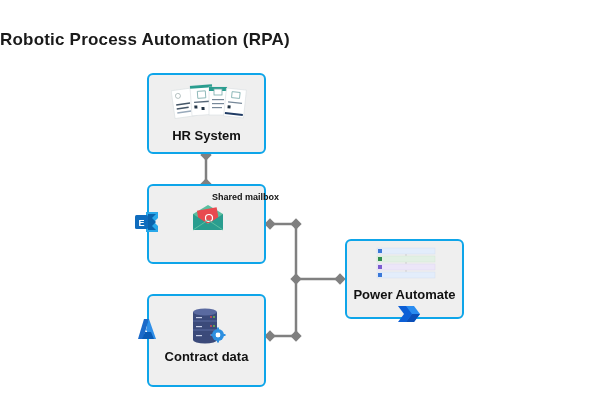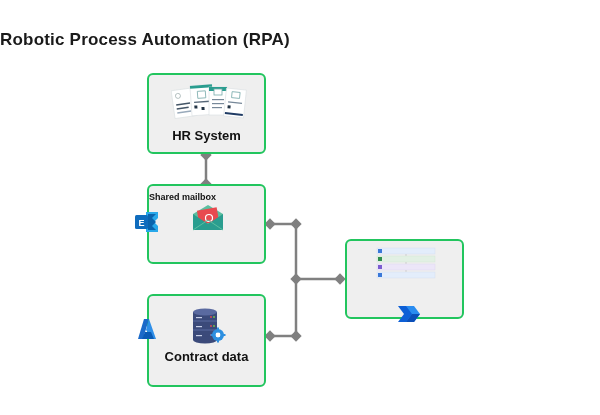--- a/index.html
+++ b/index.html
@@ -1,20 +1,20 @@
 <!DOCTYPE html>
 <html><head>
 <meta charset="utf-8">
 <style>
   html, body { margin:0; padding:0; background:#ffffff; }
   body { width:600px; height:415px; position:relative; overflow:hidden; font-family:"Liberation Sans", sans-serif; }
   .title { position:absolute; left:0; top:30px; width:600px; text-align:left; font-size:17px; font-weight:bold; color:#1a1a1a; letter-spacing:0.2px; }
-  .node { position:absolute; background:#efefef; border:2px solid #22c55e; border-radius:6px; box-sizing:border-box; }
+  .node { position:absolute; background:#efefef; border:2px solid #0ea5e9; border-radius:6px; box-sizing:border-box; }
   .node-label { position:absolute; left:0; width:100%; text-align:center; font-weight:bold; color:#111; font-size:13px; }
-  .small-label { position:absolute; left:0; width:100%; text-align:left; font-weight:bold; color:#111; font-size:9px; }
+  .small-label { position:absolute; left:15px; width:100%; text-align:right; font-weight:bold; color:#111; font-size:9px; }
   svg.connectors { position:absolute; left:0; top:0; }
   .abs { position:absolute; }
 </style>
 </head>
 <body>
 
 <div class="title">Robotic Process Automation (RPA)</div>
 
 <svg class="connectors" width="600" height="415">
   <g stroke="#808080" stroke-width="2.5" fill="none">
@@ -127,18 +127,19 @@
     <line x1="30" y1="7" x2="30" y2="9" stroke="#bbb" stroke-width="0.6"></line>
     <rect x="1" y="9" width="58" height="6" fill="#e2f0e4" stroke="#cfe3d2" stroke-width="0.4"></rect>
       <rect x="2" y="10" width="4" height="4" fill="#2f8f4e"></rect>
     <line x1="30" y1="15" x2="30" y2="17" stroke="#bbb" stroke-width="0.6"></line>
     <rect x="1" y="17" width="58" height="6" fill="#ece6f8" stroke="#dcd2f0" stroke-width="0.4"></rect>
       <rect x="2" y="18" width="4" height="4" fill="#7a5cd0"></rect>
     <line x1="30" y1="23" x2="30" y2="25" stroke="#bbb" stroke-width="0.6"></line>
     <rect x="1" y="25" width="58" height="6" fill="#e3edfb" stroke="#d0dcef" stroke-width="0.4"></rect>
       <rect x="2" y="26" width="4" height="4" fill="#3a78d8"></rect>
   </svg>
+  <div class="node-label" style="top:46px;">Power Automate</div>
 </div>
 <svg class="abs" style="left:398px;top:306px;" width="24" height="16" viewBox="0 0 24 16">
   <path d="M0 0 L14 0 L20 8 L14 16 L0 16 L6 8 Z" fill="#0d5fd6"></path>
   <path d="M8 0 L16 0 L22 8 L16 16 L8 16 L14 8 Z" fill="#2a8cf0"></path>
   <path d="M14 8 L22 8 L16 16 L8 16 Z" fill="#0b4fb8"></path>
 </svg>
 
 </body></html>

